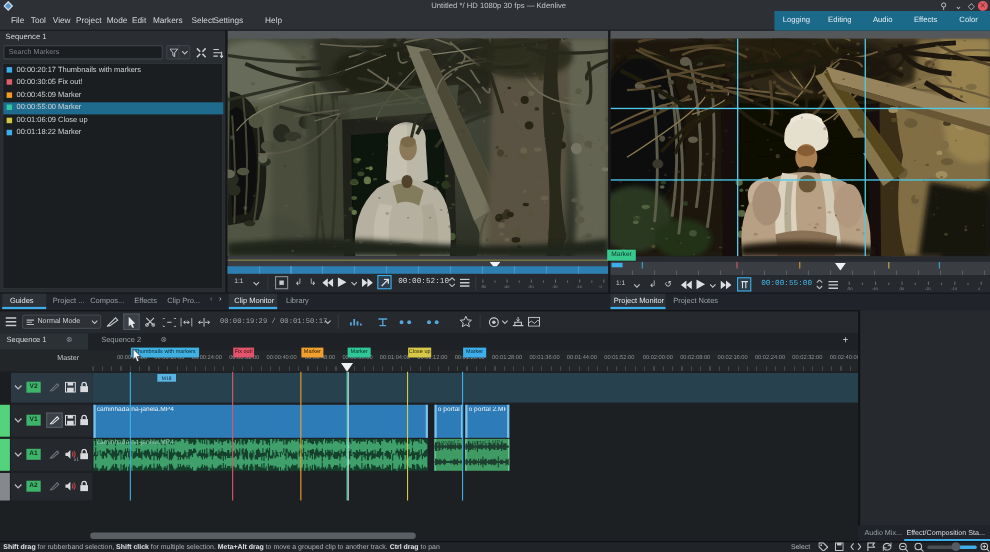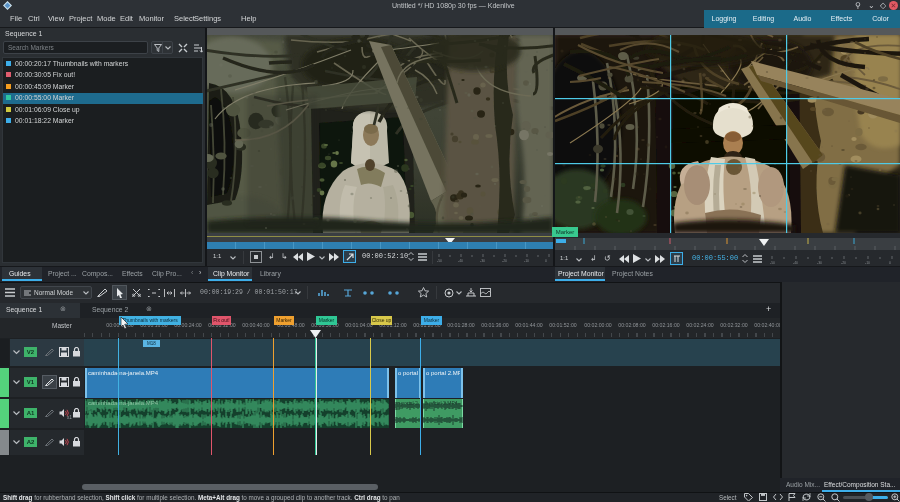--- a/index.html
+++ b/index.html
@@ -14,26 +14,26 @@
       <polygon points="4.5,0 9,4.5 4.5,9 0,4.5" fill="#cfe4f0"></polygon>
       <polygon points="4.5,1.5 7.5,4.5 4.5,7.5 1.5,4.5" fill="#5a93c8"></polygon>
     </svg>
 <div class="t" style="left:392px;top:2px;font-size:7px;color:#c3c6c9">Untitled */ HD 1080p 30 fps — Kdenlive</div>
 <div class="t" style="left:855px;top:1px;font-size:8px;color:#c9ccd0">⚲</div>
 <div class="t" style="left:868px;top:1px;font-size:8px;color:#c9ccd0">⌄</div>
 <div class="t" style="left:880px;top:1px;font-size:8px;color:#c9ccd0">◇</div>
 <div class="abs" style="left:889px;top:1px;width:9px;height:9px;border-radius:50%;background:#e25a64;color:#7c2b31;font-size:7px;text-align:center;line-height:9px">✕</div>
 <div id="menus" style="font-size:7.5px;color:#d3d5d7">
 <span class="t" style="left:10px;top:14px">File</span>
-<span class="t" style="left:28px;top:14px">Ctrl</span>
+<span class="t" style="left:28px;top:14px">Tool</span>
 <span class="t" style="left:48px;top:14px">View</span>
 <span class="t" style="left:69px;top:14px">Project</span>
 <span class="t" style="left:97px;top:14px">Mode</span>
 <span class="t" style="left:120px;top:14px">Edit</span>
-<span class="t" style="left:139px;top:14px">Monitor</span>
+<span class="t" style="left:139px;top:14px">Markers</span>
 <span class="t" style="left:174px;top:14px">Select</span>
 <span class="t" style="left:194px;top:14px">Settings</span>
 <span class="t" style="left:241px;top:14px">Help</span>
 </div>
 
 <div class="abs" style="left:704px;top:10px;width:196px;height:18px;background:#1b6a89"></div>
 <div id="wstabs" style="font-size:7px;color:#e6eff4">
 <span class="t" style="left:704px;top:15px;width:40px;text-align:center">Logging</span>
 <span class="t" style="left:744px;top:15px;width:39px;text-align:center">Editing</span>
 <span class="t" style="left:783px;top:15px;width:39px;text-align:center">Audio</span>

